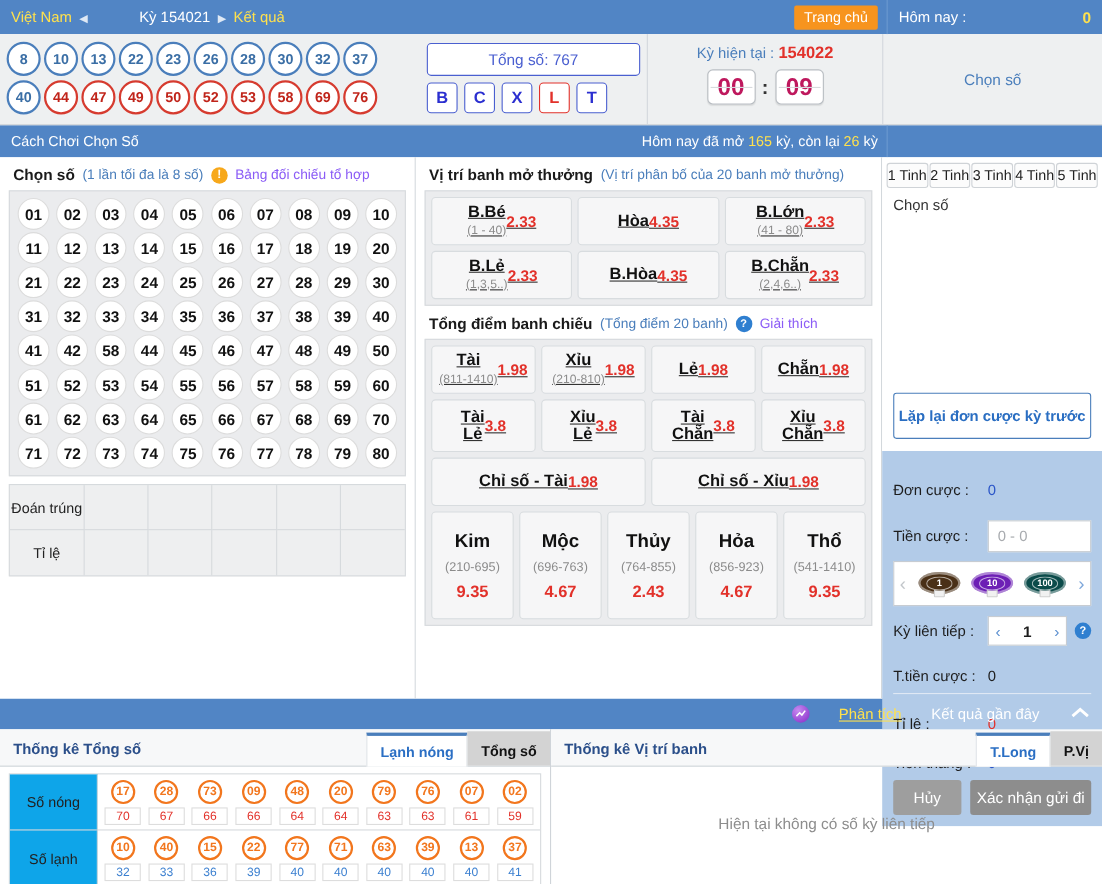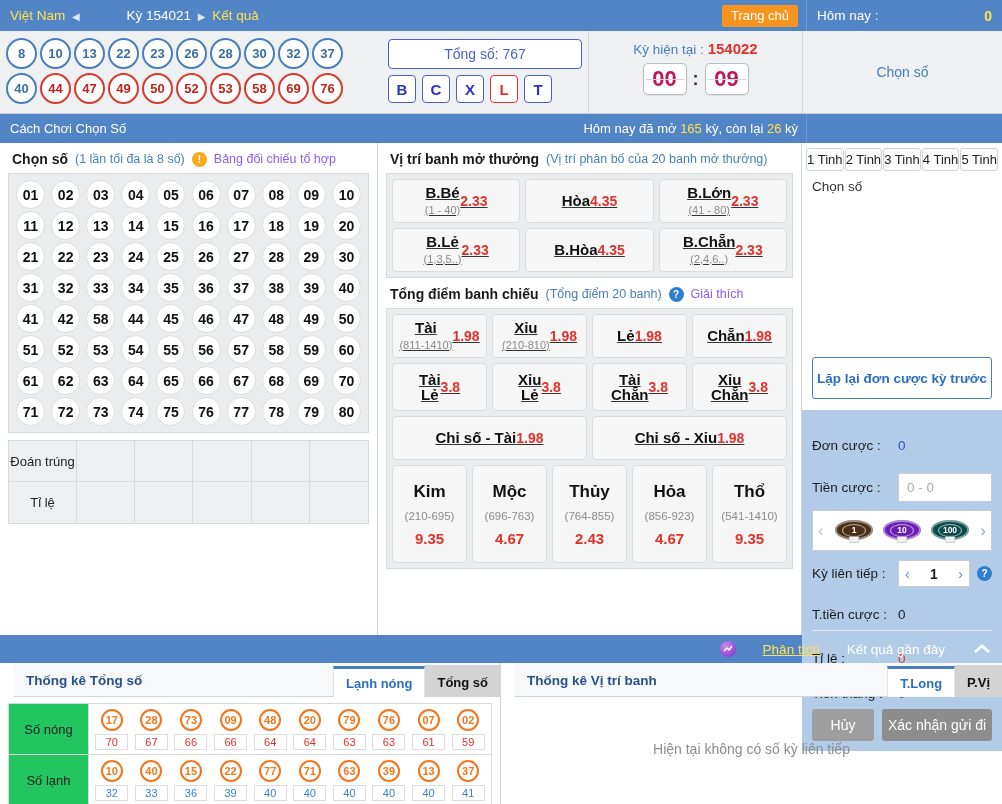--- a/index.html
+++ b/index.html
@@ -233,39 +233,38 @@
   .lnk-y { color:#ffe14d; text-decoration:underline; }
   .caret { font-size:15px; font-weight:bold; }
 
   
   .stats { display:flex; height:143px; }
   .st-left { flex:0 0 501px; border-right:1px solid #cfd4d9; }
   .st-right{ flex:1; }
   .st-head {
     height:34px; display:flex; align-items:flex-end; border-bottom:1px solid #cfd4d9;
     background:#f7f8f9;
-    margin-left:14px;
   }
   .st-title { font-weight:bold; color:#2b4f8a; font-size:13.5px; padding:0 0 8px 12px; }
   .st-head .sp { flex:1; }
   .tab {
     padding:7px 12px 6px 12px; font-size:13px; line-height:15px;
   }
   .tab.active {
     color:#2b6fc4; font-weight:bold; background:#fff;
     border-top:3px solid #4a7ebb; border-left:1px solid #dfe3e7; border-right:1px solid #dfe3e7;
     margin-bottom:-1px;
   }
   .tab.inactive {
     color:#111; font-weight:bold; background:#d3d3d3;
     border-top:3px solid #d3d3d3;
   }
   .stat-table { display:flex; border:1px solid #d6dadd; margin:6px 8px 0 8px; }
   .stat-label {
-    flex:0 0 80px; background:#22c55e; border-right:1px solid #d6dadd;
+    flex:0 0 80px; background:#0ea5e9; border-right:1px solid #d6dadd;
     display:flex; flex-direction:column;
   }
   .stat-label div {
     flex:1; display:flex;align-items:center;justify-content:center;
     font-size:13px; color:#222;
   }
   .stat-label div:first-child{ border-bottom:1px solid #d6dadd; }
   .stat-body { flex:1; }
   .stat-rowline { display:grid; grid-template-columns:repeat(10,1fr); padding:5px 3px 4px 3px; }
   .stat-rowline.b1{ border-bottom:1px solid #d6dadd; }

